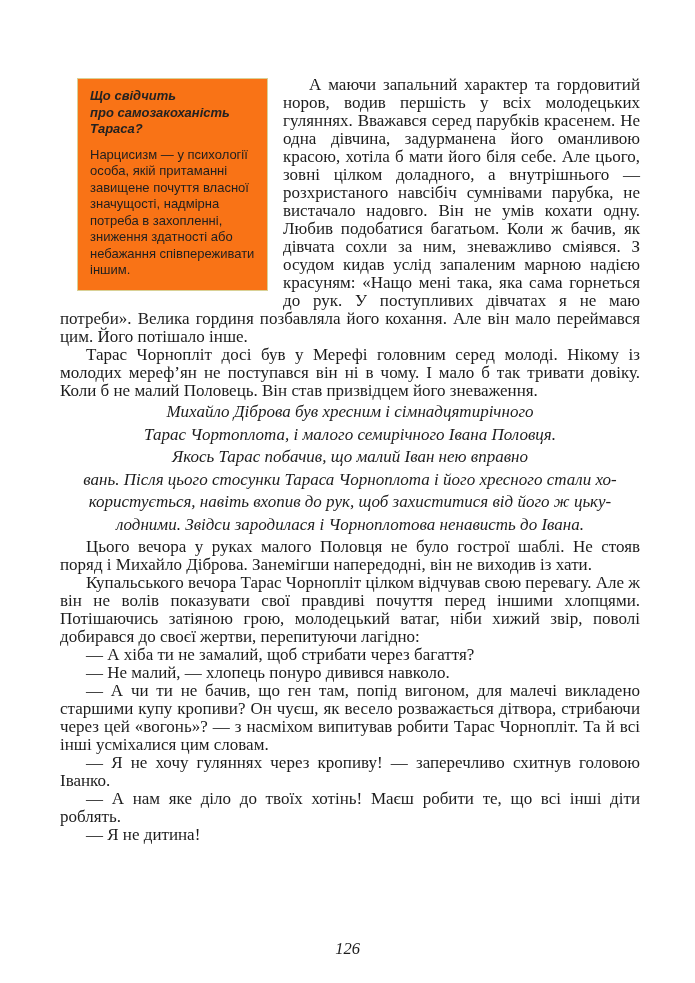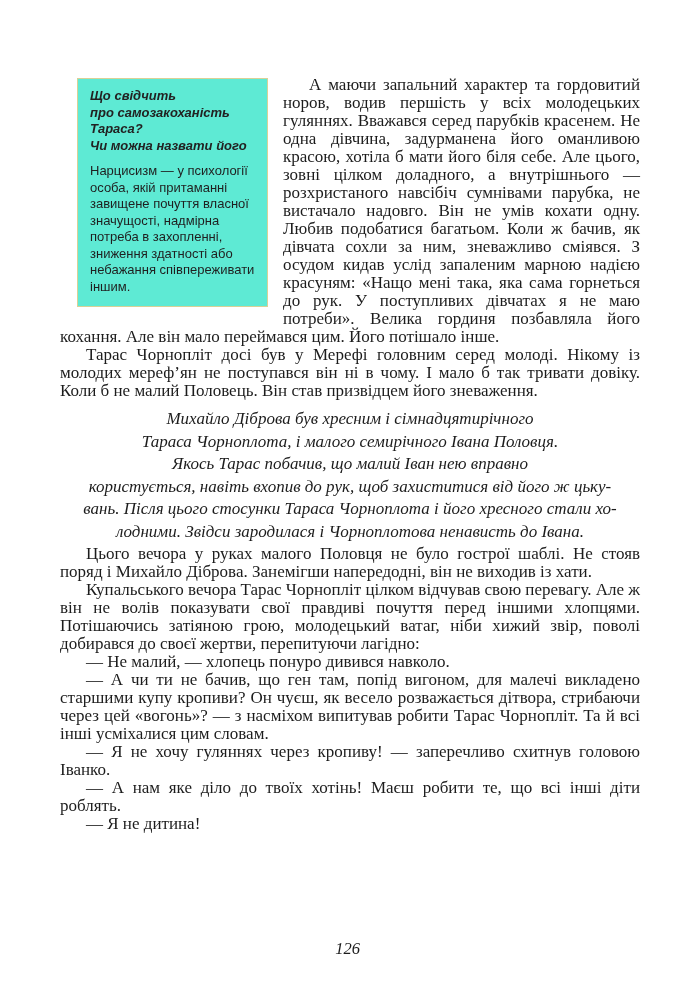--- a/index.html
+++ b/index.html
@@ -16,21 +16,21 @@
     padding: 76px 55px 0 60px;
   }
 
   
   .note-box {
     position: relative;
     float: left;
     width: 168px;
     padding: 9px 9px 11px 12px;
     margin: 2px 15px 6px 17px;
-    background: #5eead4;
+    background: #f97316;
     border: 1px solid #d9d196;
     font-family: "Liberation Sans", "DejaVu Sans", sans-serif;
     font-size: 13px;
     line-height: 16.5px;
   }
   .note-box::before {
     content: "";
     position: absolute;
     z-index: -1;
     top: -5px;
@@ -51,21 +51,21 @@
   
   .par {
     margin: 0;
     text-align: justify;
     text-indent: 26px;
     font-size: 17px;
     line-height: 18px;
   }
   .italic-block {
     clear: none;
-    margin: 8px 0 1px 0;
+    margin: 1px 0 1px 0;
     font-style: italic;
     font-size: 17px;
     line-height: 22.6px;
     text-align: center;
   }
   .italic-block .it-line { white-space: nowrap; }
 
   .page-number {
     position: absolute;
     left: 0;
@@ -81,40 +81,40 @@
 <body>
 
 <div class="page">
   <div class="content">
 
     <aside class="note-box">
       <div class="note-questions">
         <div class="q-line">Що свідчить</div>
         <div class="q-line">про самозакоханість</div>
         <div class="q-line">Тараса?</div>
-        <div class="q-line">Чи можна назвати його</div>
       </div>
       <div class="note-definition">Нарцисизм — у психології особа, якій притаманні завищене почуття власної значущості, надмірна потреба в захопленні, зниження здатності або небажання співпереживати іншим.</div>
     </aside>
 
     <p class="par">А маючи запальний характер та гордовитий норов, водив першість у всіх молодецьких гуляннях. Вважався серед парубків красенем. Не одна дівчина, задурманена його оманливою красою, хотіла б мати його біля себе. Але цього, зовні цілком доладного, а внутрішнього — розхристаного навсібіч сумнівами парубка, не вистачало надовго. Він не умів кохати одну. Любив подобатися багатьом. Коли ж бачив, як дівчата сохли за ним, зневажливо сміявся. З осудом кидав услід запаленим марною надією красуням: «Нащо мені така, яка сама горнеться до рук. У поступливих дівчатах я не маю потреби». Велика гординя позбавляла його кохання. Але він мало переймався цим. Його потішало інше.</p>
     <p class="par">Тарас Чорнопліт досі був у Мерефі головним серед молоді. Нікому із молодих мереф’ян не поступався він ні в чому. І мало б так тривати довіку. Коли б не малий Половець. Він став призвідцем його зневаження.</p>
 
     <div class="italic-block">
       <div class="it-line">Михайло Діброва був хресним і сімнадцятирічного</div>
-      <div class="it-line">Тараса Чорноплота, і малого семирічного Івана Половця.</div>
+      <div class="it-line">Тарас Чортоплота, і малого семирічного Івана Половця.</div>
       <div class="it-line">Якось Тарас побачив, що малий Іван нею вправно</div>
+      <div class="it-line">вань. Після цього стосунки Тараса Чорноплота і його хресного стали хо-</div>
       <div class="it-line">користується, навіть вхопив до рук, щоб захиститися від його ж цьку-</div>
-      <div class="it-line">вань. Після цього стосунки Тараса Чорноплота і його хресного стали хо-</div>
       <div class="it-line">лодними. Звідси зародилася і Чорноплотова ненависть до Івана.</div>
     </div>
 
     <p class="par">Цього вечора у руках малого Половця не було гострої шаблі. Не стояв поряд і Михайло Діброва. Занемігши напередодні, він не виходив із хати.</p>
     <p class="par">Купальського вечора Тарас Чорнопліт цілком відчував свою перевагу. Але ж він не волів показувати свої правдиві почуття перед іншими хлопцями. Потішаючись затіяною грою, молодецький ватаг, ніби хижий звір, поволі добирався до своєї жертви, перепитуючи лагідно:</p>
 
+    <p class="par">— А хіба ти не замалий, щоб стрибати через багаття?</p>
     <p class="par">— Не малий, — хлопець понуро дивився навколо.</p>
     <p class="par">— А чи ти не бачив, що ген там, попід вигоном, для малечі викладено старшими купу кропиви? Он чуєш, як весело розважається дітвора, стрибаючи через цей «вогонь»? — з насміхом випитував робити Тарас Чорнопліт. Та й всі інші усміхалися цим словам.</p>
     <p class="par">— Я не хочу гуляннях через кропиву! — заперечливо схитнув головою Іванко.</p>
     <p class="par">— А нам яке діло до твоїх хотінь! Маєш робити те, що всі інші діти роблять.</p>
     <p class="par">— Я не дитина!</p>
 
   </div>
 
   <div class="page-number">126</div>
 </div>

